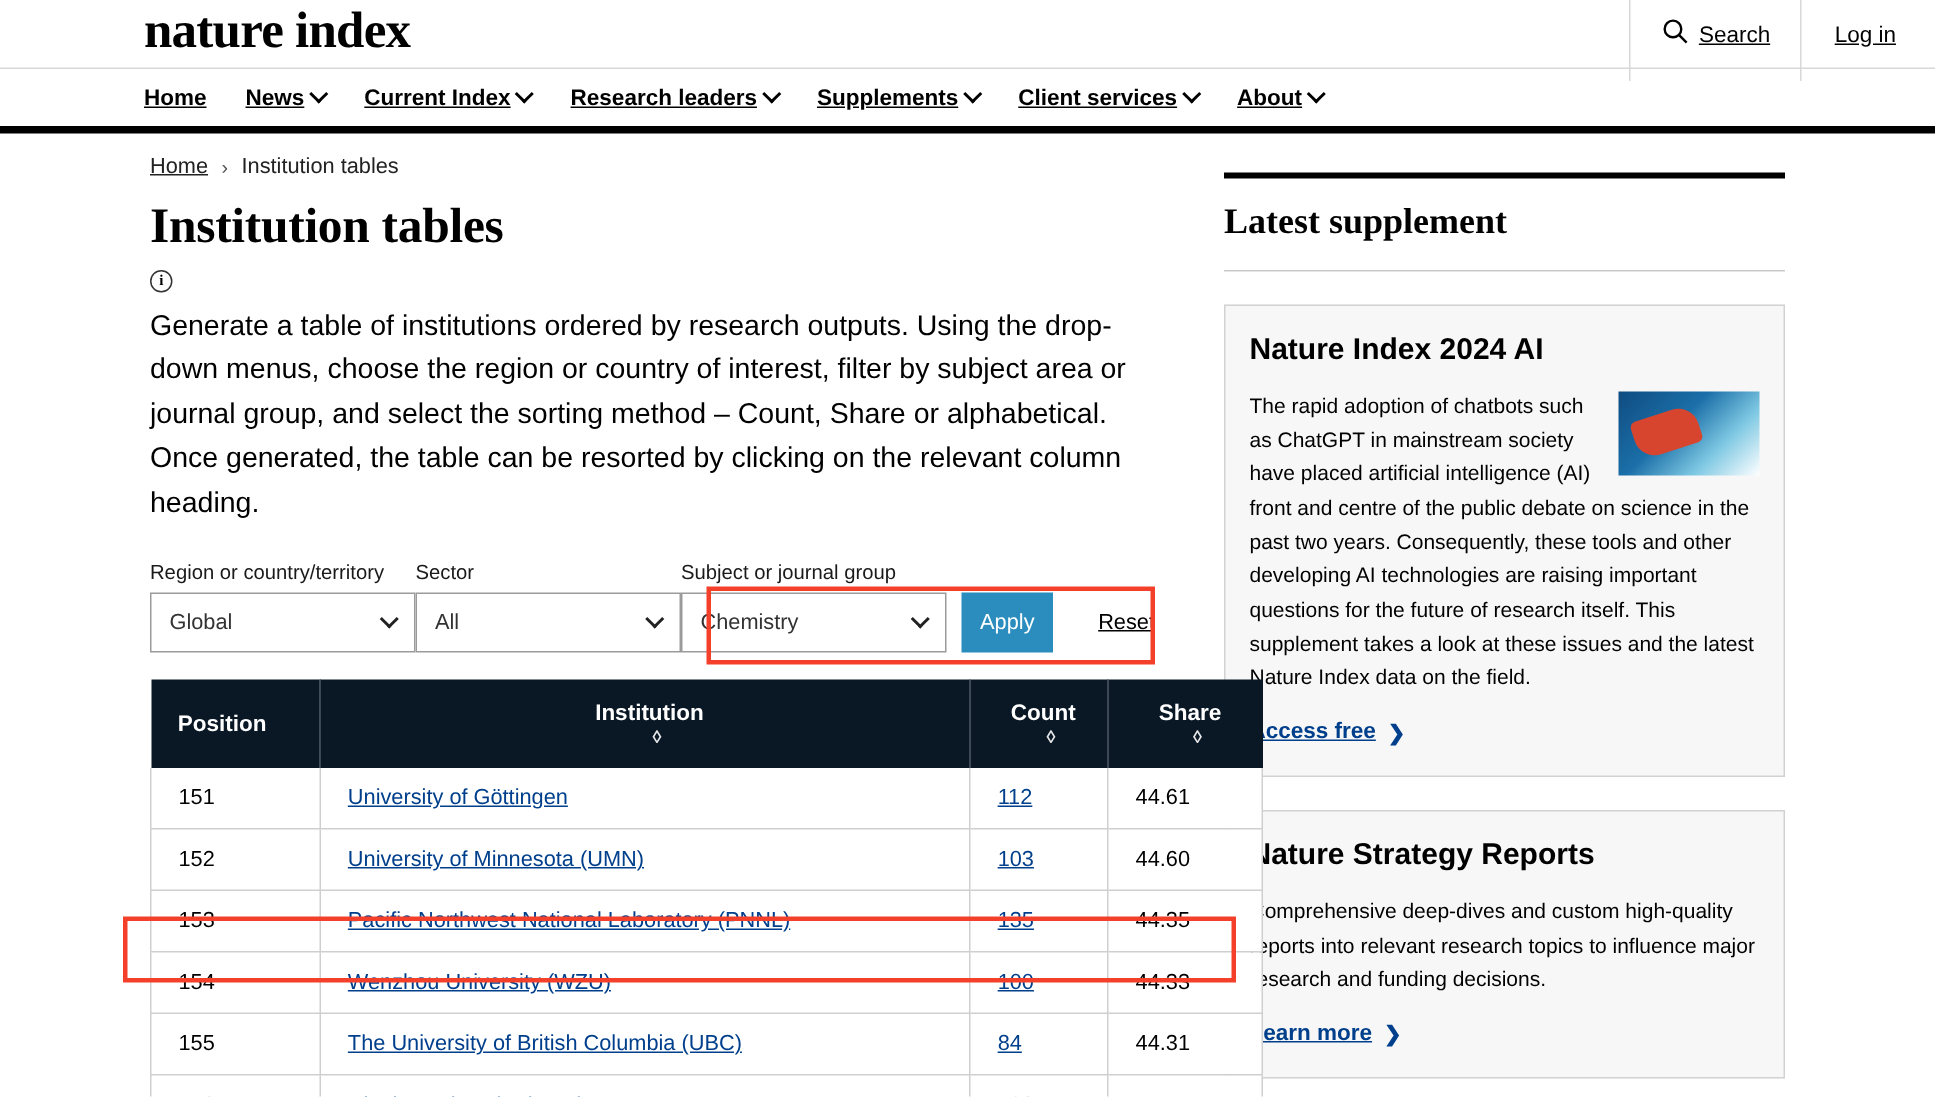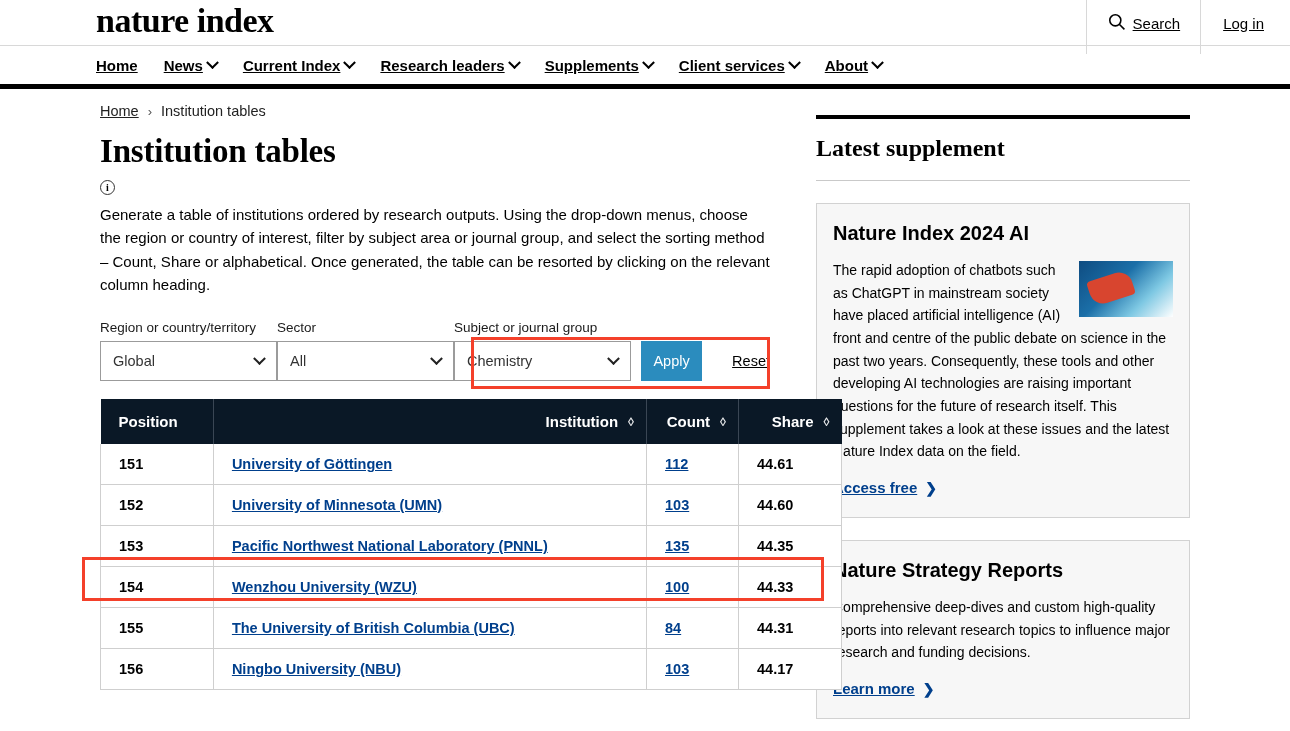--- a/index.html
+++ b/index.html
@@ -134,21 +134,21 @@
     display: inline-flex;
     align-items: center;
     justify-content: center;
     font-size: 10px;
     font-family: "Liberation Serif", serif;
     font-weight: bold;
     line-height: 1;
   }
 
   .intro {
-    font-size: 15px;
+    font-size: 19px;
     line-height: 1.55;
     margin: 0 0 24px 0;
     max-width: 720px;
   }
 
   
   .filters {
     display: flex;
     align-items: flex-end;
     gap: 0;
@@ -267,33 +267,33 @@
     padding: 14px 0 14px 18px;
     border-right: 1px solid #3a4654;
     white-space: nowrap;
   }
   table.t thead th.last { border-right: none; }
   th .sortwrap {
     display: flex;
     align-items: center;
     justify-content: flex-end;
     padding-right: 12px;
+    flex-direction: column;
   }
   .sort-ico {
     font-size: 12px;
     opacity: 0.9;
     margin-left: 10px;
   }
   table.t tbody td {
     padding: 12px 0 12px 18px;
     border-bottom: 1px solid #cfcfcf;
     border-right: 1px solid #cfcfcf;
     background: #fff;
     height: 39px;
-    font-weight: bold;
   }
   table.t tbody td.last { border-right: 1px solid #cfcfcf; }
   table.t tbody tr td:first-child { border-left: 1px solid #cfcfcf; }
   .lnk { color: #003f8c; text-decoration: underline; }
   .col-pos { width: 113px; }
   .col-inst { width: 434px; }
   .col-count { width: 92px; }
   .col-share { width: 103px; }
   td.num { text-align: left; }
 

